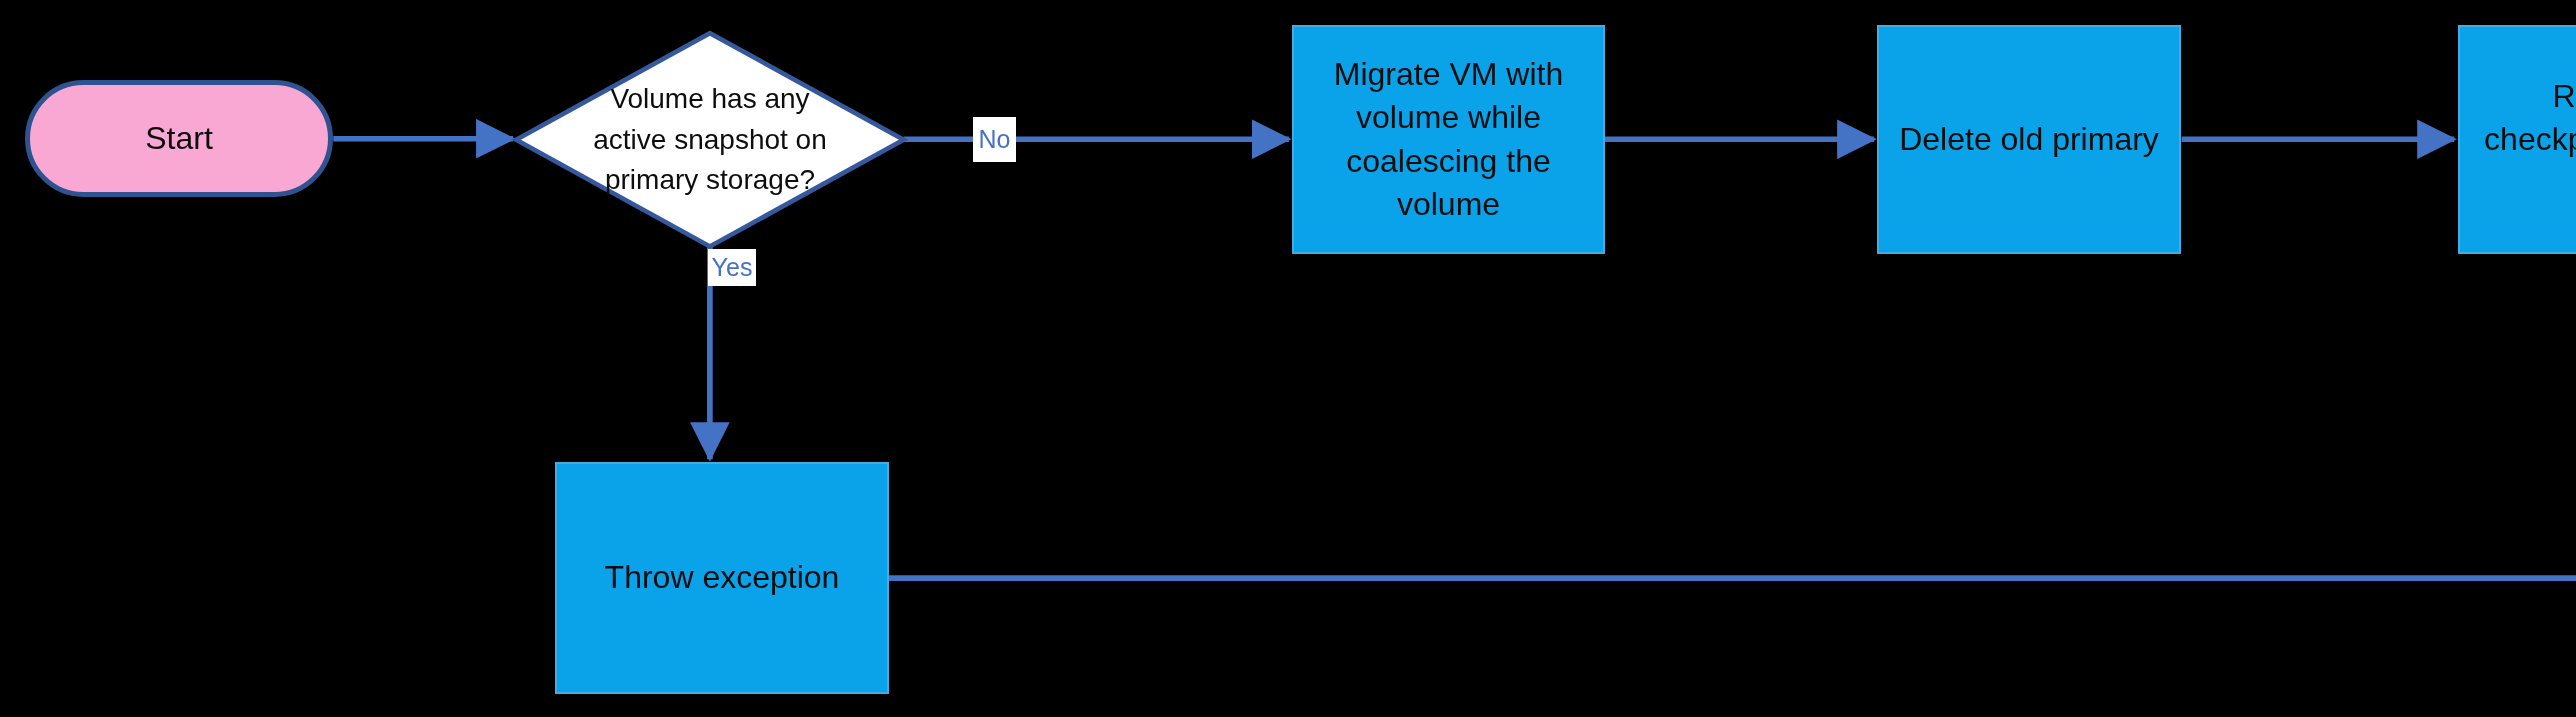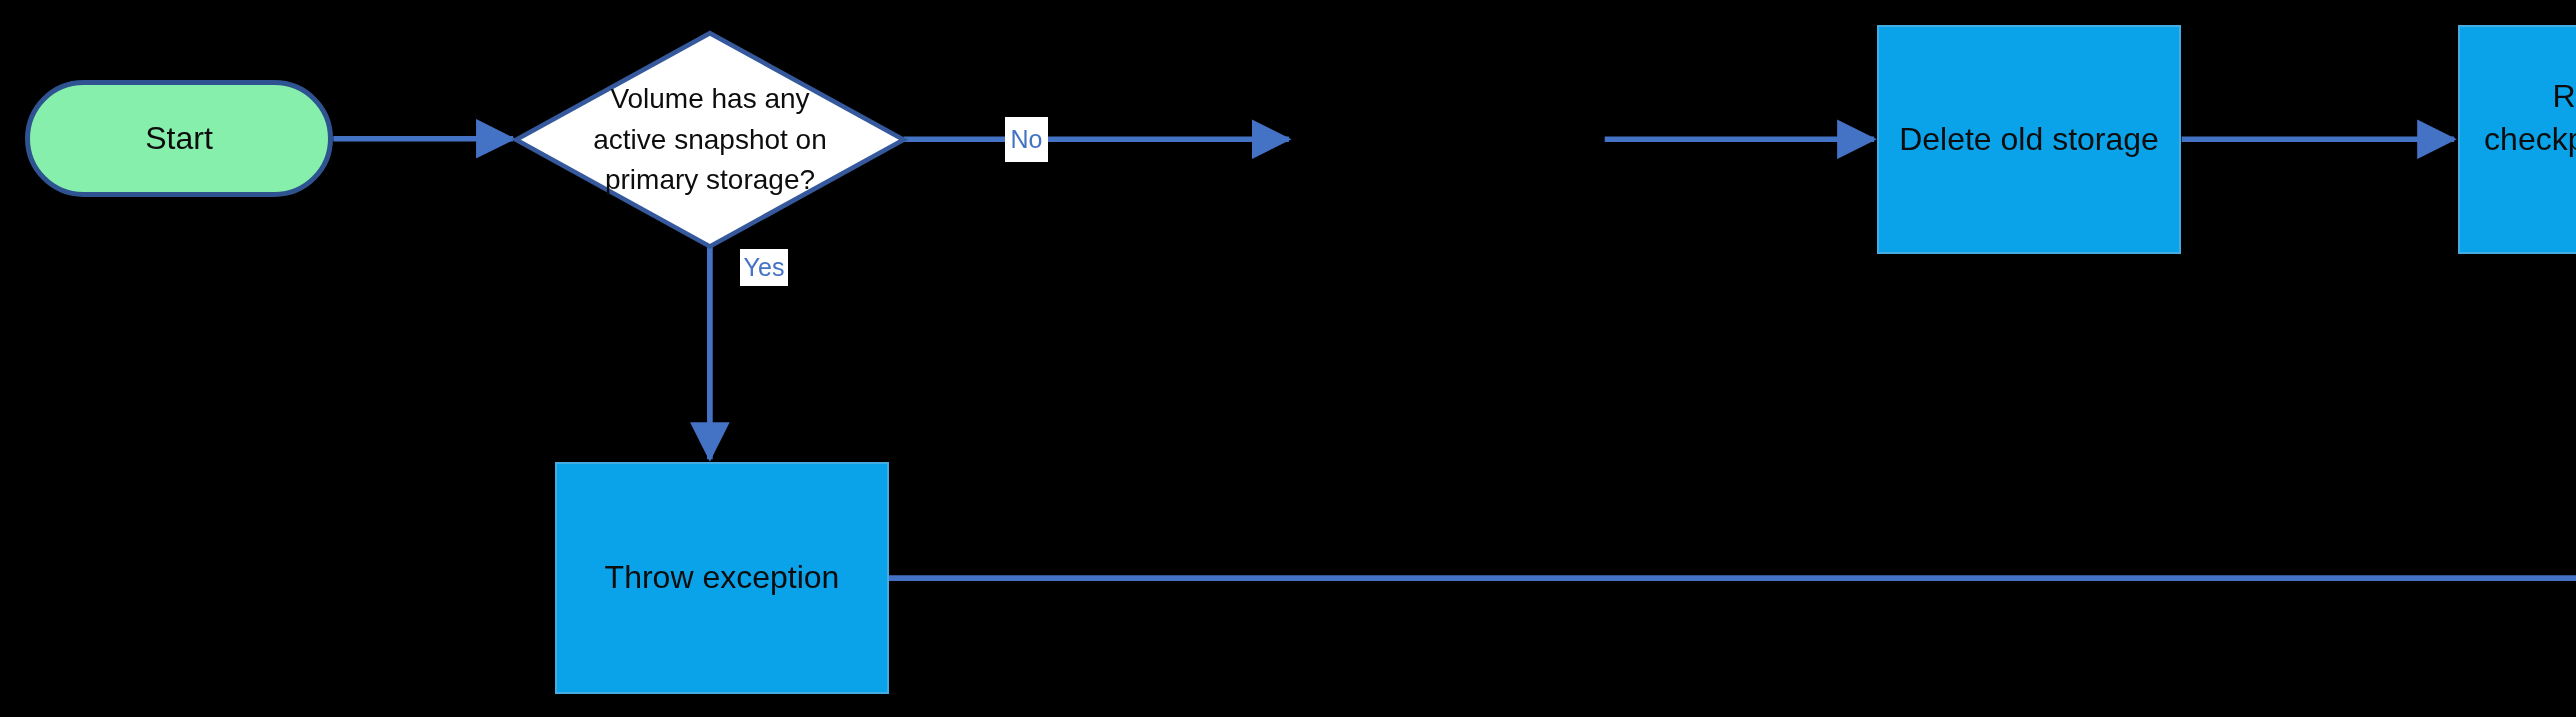--- a/index.html
+++ b/index.html
@@ -26,21 +26,21 @@
     display: flex;
     align-items: center;
     justify-content: center;
     text-align: center;
     box-sizing: border-box;
     color: #0d0d0d;
     font-size: 32px;
     line-height: 1.35;
   }
   .terminator {
-    background: #86efac;
+    background: #f9a8d4;
     border: 5.2px solid #2e5390;
     border-radius: 59px;
   }
   .process {
     background: #0aa2e8;
     border: 2.1px solid #45ace1;
   }
   .decision-text {
     position: absolute;
     display: flex;
@@ -52,21 +52,20 @@
     line-height: 1.45;
   }
   .edge-label {
     position: absolute;
     display: flex;
     align-items: center;
     justify-content: center;
     background: #ffffff;
     color: #4472c4;
     font-size: 25px;
-    margin-left: 32px;
   }
   .inner-pad {
     padding: 0 10.3px;
   }
 </style>
 </head>
 <body>
 
 <div class="canvas">
 
@@ -103,23 +102,26 @@
   </div>
 
   <div class="edge-label" style="left:973px; top:117px; width:43px; height:45px;">
     <span>No</span>
   </div>
 
   <div class="edge-label" style="left:708px; top:249px; width:48px; height:37px;">
     <span>Yes</span>
   </div>
 
+  <div class="node process" style="left:1292px; top:25px; width:313px; height:229px;">
+    <span class="inner-pad" style="max-width:252px;">Migrate VM with volume while coalescing the volume</span>
+  </div>
 
   <div class="node process" style="left:1877px; top:25px; width:304px; height:229px;">
-    <span>Delete old storage</span>
+    <span>Delete old primary</span>
   </div>
 
   <div class="node process" style="left:2458px; top:25px; width:319px; height:229px;">
     <span class="inner-pad" style="max-width:294px;">Recreate checkpoints on the VM</span>
   </div>
 
   <div class="node process" style="left:555px; top:462px; width:334px; height:232px;">
     <span>Throw exception</span>
   </div>
 

